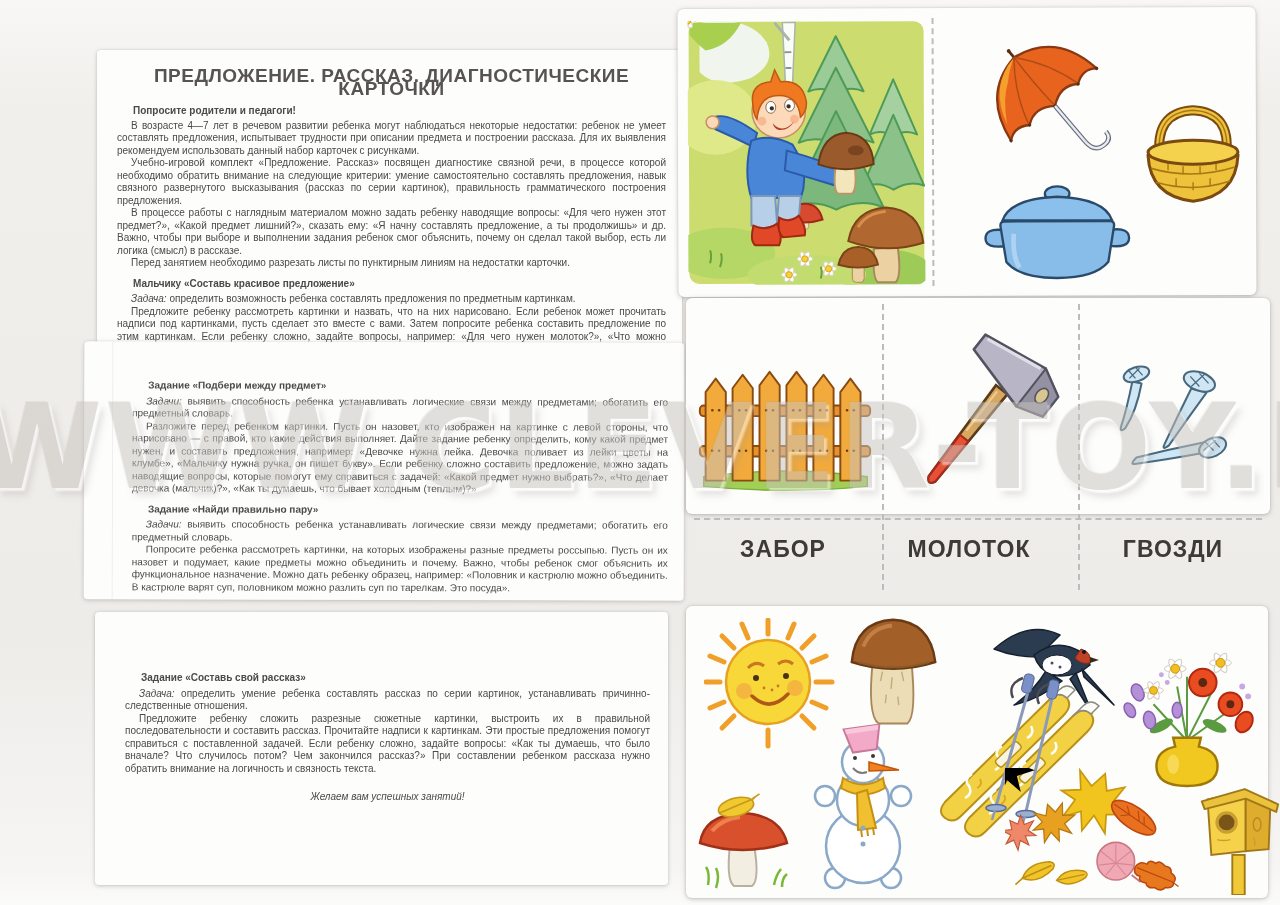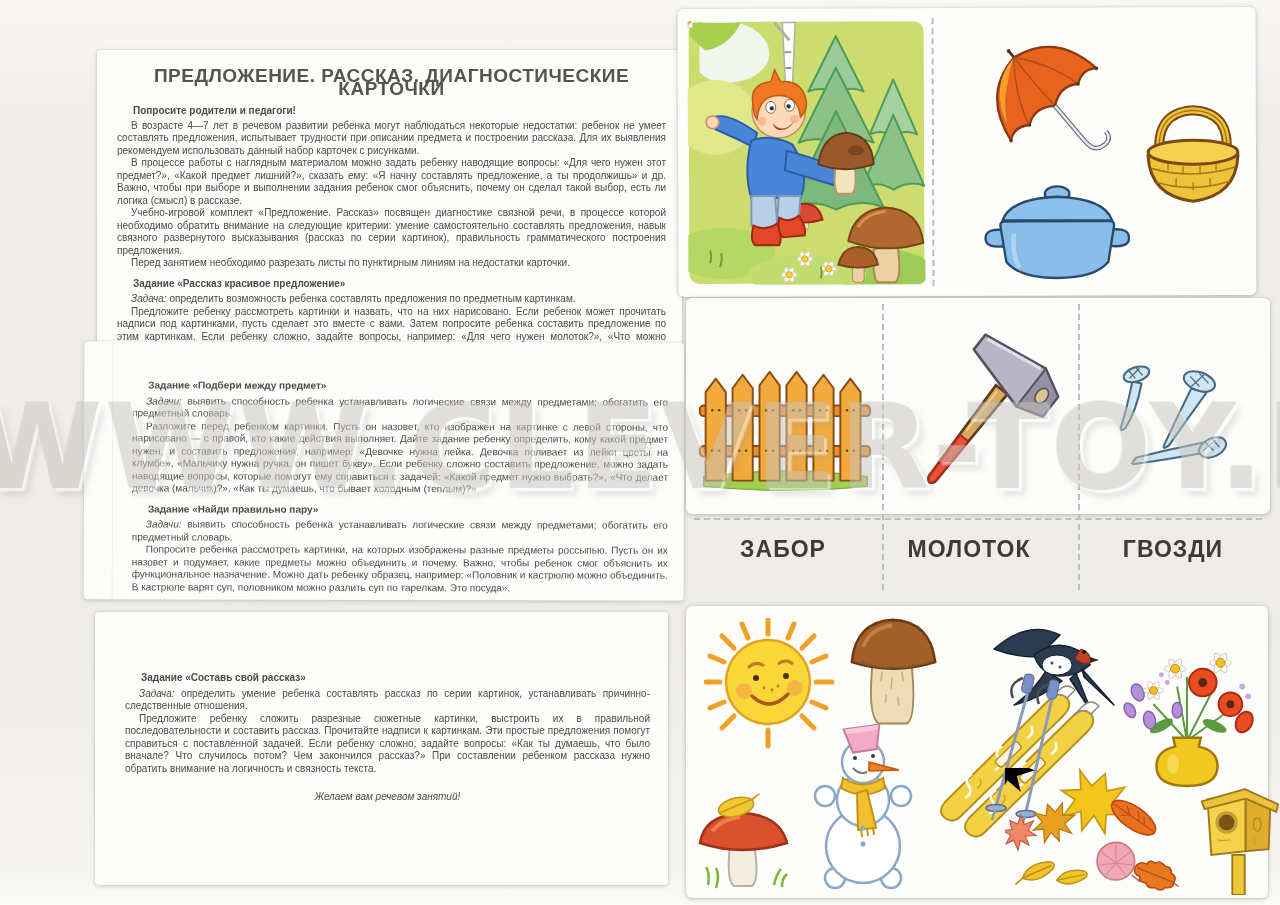--- a/index.html
+++ b/index.html
@@ -41,24 +41,24 @@
 </head>
 <body>
 
 <div class="scene">
 
   <section class="sheet sheet1">
     <h1>ПРЕДЛОЖЕНИЕ. РАССКАЗ. ДИАГНОСТИЧЕСКИЕ КАРТОЧКИ</h1>
     <div>
         <div class="block block-intro">Попросите родители и педагоги!</div>
         <div class="block block-para">В возрасте 4—7 лет в речевом развитии ребенка могут наблюдаться некоторые недостатки: ребенок не умеет составлять предложения, испытывает трудности при описании предмета и построении рассказа. Для их выявления рекомендуем использовать данный набор карточек с рисунками.</div>
+        <div class="block block-para">Учебно-игровой комплект «Предложение. Рассказ» посвящен диагностике связной речи, в процессе которой необходимо обратить внимание на следующие критерии: умение самостоятельно составлять предложения, навык связного развернутого высказывания (рассказ по серии картинок), правильность грамматического построения предложения.</div>
         <div class="block block-para">В процессе работы с наглядным материалом можно задать ребенку наводящие вопросы: «Для чего нужен этот предмет?», «Какой предмет лишний?», сказать ему: «Я начну составлять предложение, а ты продолжишь» и др. Важно, чтобы при выборе и выполнении задания ребенок смог объяснить, почему он сделал такой выбор, есть ли логика (смысл) в рассказе.</div>
-        <div class="block block-para">Учебно-игровой комплект «Предложение. Рассказ» посвящен диагностике связной речи, в процессе которой необходимо обратить внимание на следующие критерии: умение самостоятельно составлять предложения, навык связного развернутого высказывания (рассказ по серии картинок), правильность грамматического построения предложения.</div>
         <div class="block block-para">Перед занятием необходимо разрезать листы по пунктирным линиям на недостатки карточки.</div>
-        <div class="block block-heading">Задание «Рассказ красивое предложение»</div>
+        <div class="block block-heading">Мальчику «Составь красивое предложение»</div>
         <div class="block block-para"><span class="lead">Задача: </span>определить возможность ребенка составлять предложения по предметным картинкам.</div>
         <div class="block block-para">Предложите ребенку рассмотреть картинки и назвать, что на них нарисовано. Если ребенок может прочитать надписи под картинками, пусть сделает это вместе с вами. Затем попросите ребенка составить предложение по этим картинкам. Если ребенку сложно, задайте вопросы, например: «Для чего нужен молоток?», «Что можно построить еще, кроме забора?», «Для чего нужен зонтик?», «Какой он?»</div>
       </div>
   </section>
 
   <section class="sheet sheet2">
     <div>
         <div class="block block-heading">Задание «Подбери между предмет»</div>
         <div class="block block-para"><span class="lead">Задачи: </span>выявить способность ребенка устанавливать логические связи между предметами; обогатить его предметный словарь.</div>
         <div class="block block-para">Разложите перед ребенком картинки. Пусть он назовет, кто изображен на картинке с левой стороны, что нарисовано — с правой, кто какие действия выполняет. Дайте задание ребенку определить, кому какой предмет нужен, и составить предложения, например: «Девочке нужна лейка. Девочка поливает из лейки цветы на клумбе», «Мальчику нужна ручка, он пишет букву». Если ребенку сложно составить предложение, можно задать наводящие вопросы, которые помогут ему справиться с задачей: «Какой предмет нужно выбрать?», «Что делает девочка (мальчик)?», «Как ты думаешь, что бывает холодным (теплым)?»</div>
@@ -67,21 +67,21 @@
         <div class="block block-para">Попросите ребенка рассмотреть картинки, на которых изображены разные предметы россыпью. Пусть он их назовет и подумает, какие предметы можно объединить и почему. Важно, чтобы ребенок смог объяснить их функциональное назначение. Можно дать ребенку образец, например: «Половник и кастрюлю можно объединить. В кастрюле варят суп, половником можно разлить суп по тарелкам. Это посуда».</div>
       </div>
   </section>
 
   <section class="sheet sheet3">
     <div>
         <div class="block block-heading">Задание «Составь свой рассказ»</div>
         <div class="block block-para"><span class="lead">Задача: </span>определить умение ребенка составлять рассказ по серии картинок, устанавливать причинно-следственные отношения.</div>
         <div class="block block-para">Предложите ребенку сложить разрезные сюжетные картинки, выстроить их в правильной последовательности и составить рассказ. Прочитайте надписи к картинкам. Эти простые предложения помогут справиться с поставленной задачей. Если ребенку сложно, задайте вопросы: «Как ты думаешь, что было вначале? Что случилось потом? Чем закончился рассказ?» При составлении ребенком рассказа нужно обратить внимание на логичность и связность текста.</div>
       </div>
-    <div class="closing">Желаем вам речевом занятий!</div>
+    <div class="closing">Желаем вам успешных занятий!</div>
   </section>
 
   <section class="card card1">
     <div class="scene-pic">
       <svg viewBox="0 0 240 268" width="100%" height="100%" preserveAspectRatio="none">
         <rect x="1" y="1" width="238" height="266" rx="10" fill="#ccdc6e"></rect>
         <path d="M12 2 Q62 -6 80 22 Q90 44 64 58 Q30 70 12 52 Z" fill="#f0f6ee"></path>
         <path d="M2 2 h52 Q42 26 18 30 Q6 20 2 14 Z" fill="#a9cf4f"></path>
         <ellipse cx="28" cy="98" rx="42" ry="38" fill="#dfe98a"></ellipse>
         <path d="M96 2 l13 0 l-3 64 l-7 0 Z" fill="#fafcf8" stroke="#a8b4ac" stroke-width="1.5"></path>

